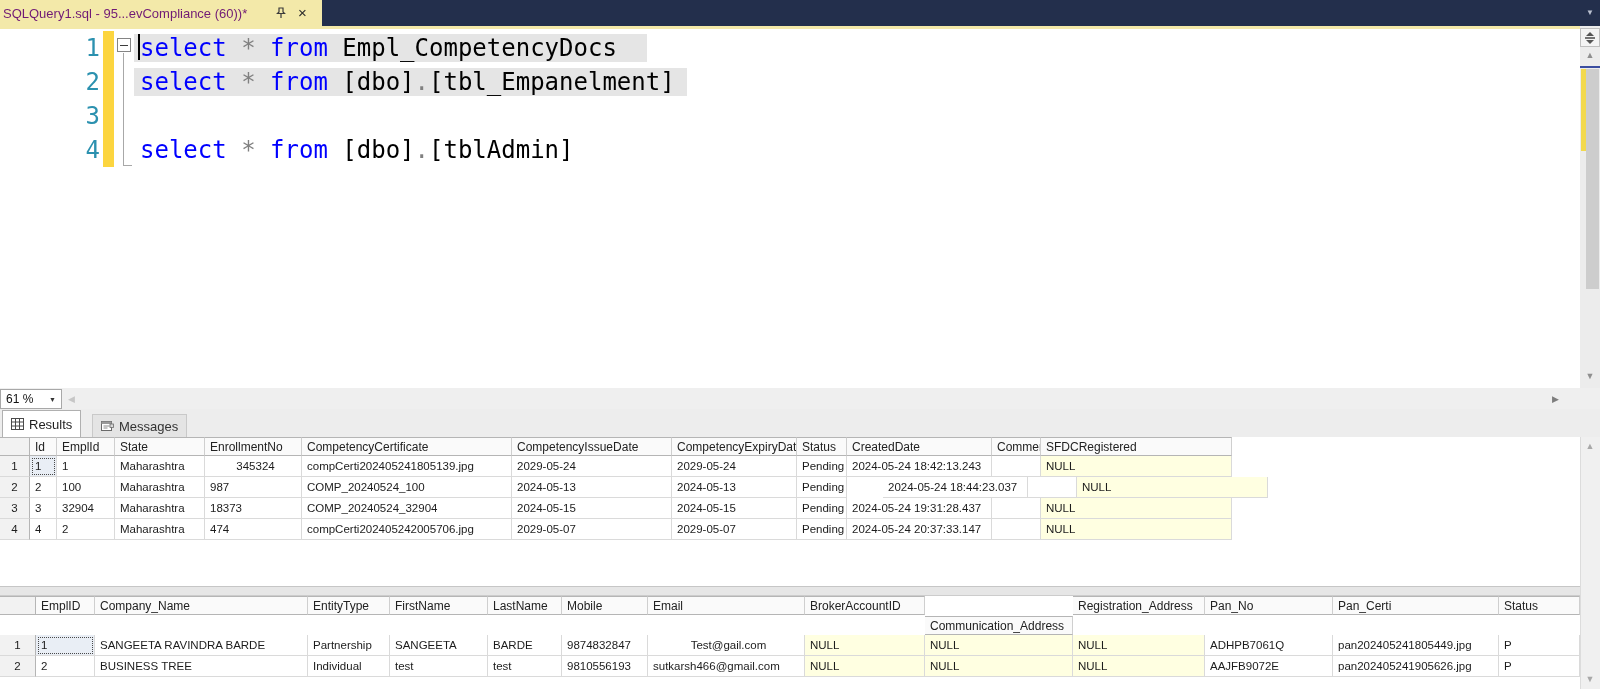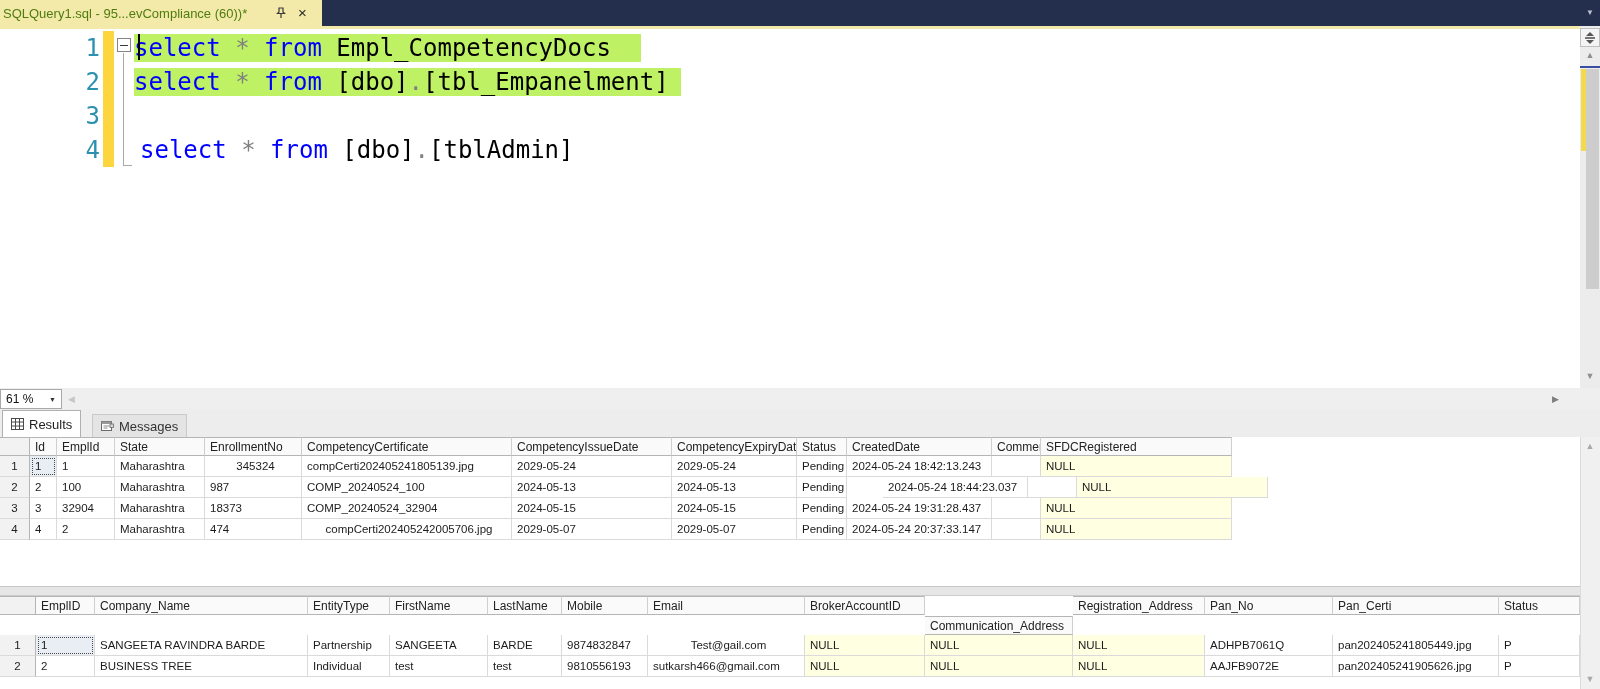--- a/index.html
+++ b/index.html
@@ -4,41 +4,41 @@
 <style>
   * { margin:0; padding:0; box-sizing:border-box; }
   html,body { width:1600px; height:689px; overflow:hidden; background:#fff;
               font-family:"Liberation Sans", sans-serif; }
   .abs { position:absolute; }
 
   
   #titlebar { left:0; top:0; width:1600px; height:26px; background:#232f4c; }
   #doc-tab { left:0; top:0; width:322px; height:26px; background:#f3e9a9;
              display:flex; align-items:center; }
-  #doc-tab-label { font-size:13px; color:#4d7c0f; padding-left:3px; white-space:nowrap;
+  #doc-tab-label { font-size:13px; color:#701a75; padding-left:3px; white-space:nowrap;
                    overflow:hidden; width:272px; }
   #pin-icon { width:14px; height:14px; margin-left:2px; }
   #close-icon { font-size:15px; color:#2a2a2a; margin-left:10px; line-height:14px; }
   #doc-chevron { right:6px; top:8px; font-size:8px; color:#b9c0cf; }
   #tab-underline { left:0; top:26px; width:1600px; height:3px; background:#f3e9a9; }
 
   
   #editor { left:0; top:29px; width:1580px; height:359px; background:#fff; overflow:hidden; }
   .gutter-num { position:absolute; width:100px; text-align:right; color:#2b91af;
                 font-family:"DejaVu Sans Mono", monospace; font-size:24px; line-height:34px; }
   #change-bar { left:103px; top:2px; width:11px; height:136px; background:#fcd53f; }
   #fold-box { left:117px; top:9px; width:14px; height:14px; border:1px solid #848484;
               background:#fff; }
   #fold-box::after { content:""; position:absolute; left:2px; top:6px; width:8px; height:1px;
                      background:#3c3c3c; }
   #fold-line { left:123px; top:24px; width:1px; height:112px; background:#a8a8a8; }
   #fold-tick { left:123px; top:136px; width:9px; height:1px; background:#a8a8a8; }
   .code-line { position:absolute; left:140px; height:34px; line-height:34px;
                font-family:"DejaVu Sans Mono", monospace; font-size:24px; white-space:pre; }
-  .sel { background:#bef264; margin-left:-6px; }
+  .sel { background:#e5e5e5; margin-left:-6px; padding-left:6px; }
   .code-line[data-line="0"] .sel { padding-right:30px; }
   .code-line[data-line="1"] .sel { padding-right:12px; }
   .tok-kw { color:#0000ff; } .tok-op { color:#808080; } .tok-pl { color:#000; }
   #cursor { left:138px; top:5px; width:2px; height:26px; background:#000; }
 
   
   #ed-vscroll { left:1580px; top:26px; width:20px; height:362px; background:#ececec; }
   #split-handle { left:1580px; top:28px; width:20px; height:19px; background:#f4f4f4;
                   border:1px solid #bfbfbf; display:flex; align-items:center; justify-content:center; }
   .sb-arrow { position:absolute; font-size:9px; color:#8f8f8f; width:20px; text-align:center; }
@@ -227,21 +227,21 @@
       <div class="gcell" style="width: 145px;">2024-05-24 19:31:28.437</div>
       <div class="gcell" style="width: 49px;"></div>
       <div class="gcell null-cell" style="width: 191px;">NULL</div>
     </div>
     <div class="grid-row">
       <div class="gcell rowhdr" style="width: 30px;">4</div>
       <div class="gcell" style="width: 27px;">4</div>
       <div class="gcell" style="width: 58px;">2</div>
       <div class="gcell" style="width: 90px;">Maharashtra</div>
       <div class="gcell" style="width: 97px;">474</div>
-      <div class="gcell" style="width: 210px; text-align: center;">compCerti202405242005706.jpg</div>
+      <div class="gcell" style="width: 210px;">compCerti202405242005706.jpg</div>
       <div class="gcell" style="width: 160px;">2029-05-07</div>
       <div class="gcell" style="width: 125px;">2029-05-07</div>
       <div class="gcell" style="width: 50px;">Pending</div>
       <div class="gcell" style="width: 145px;">2024-05-24 20:37:33.147</div>
       <div class="gcell" style="width: 49px;"></div>
       <div class="gcell null-cell" style="width: 191px;">NULL</div>
     </div>
   </div>
 <div class="abs" id="grid-splitter"></div>
 <div class="abs grid-wrap" id="grid2">

